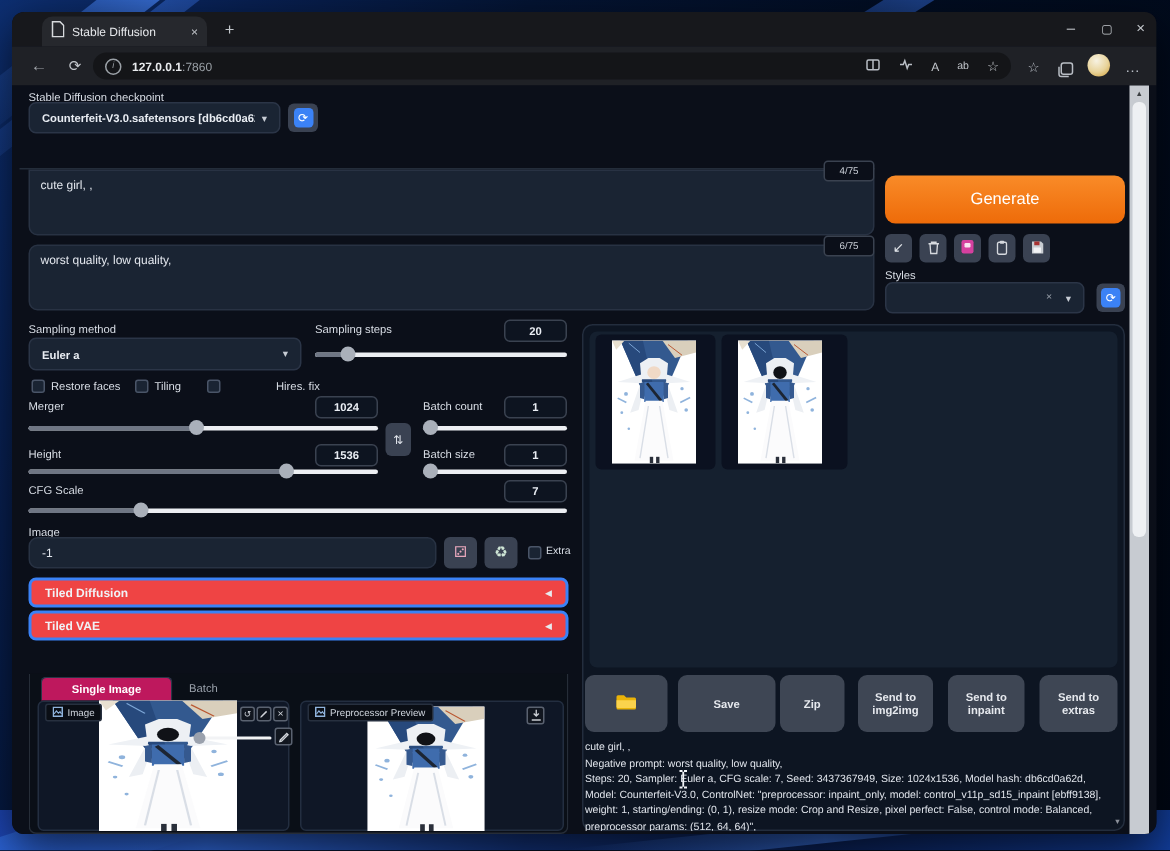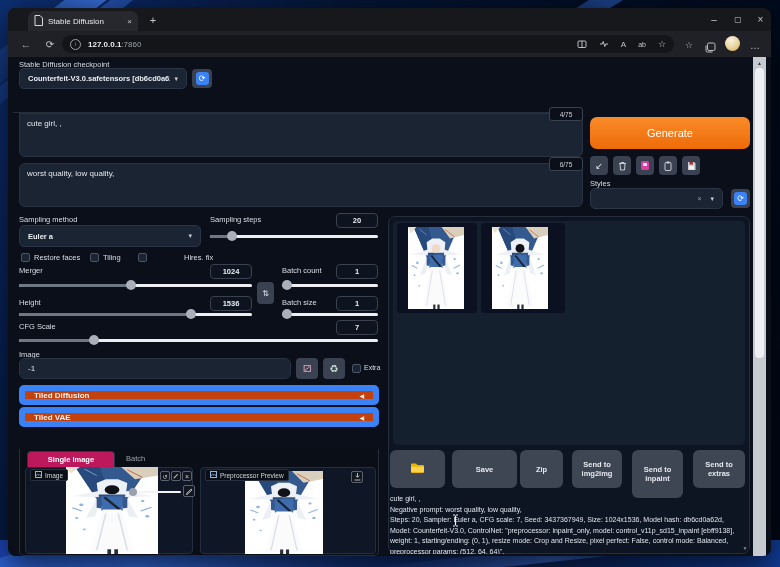--- a/index.html
+++ b/index.html
@@ -40,21 +40,21 @@
     font-size:8px;color:#e3e7ee;padding:5px 7px;}
   .badge{background:#0b0f19;border:1px solid #3a4250;border-radius:3px;font-size:6.5px;color:#ccd1d9;
     display:flex;align-items:center;justify-content:center;}
   .numbox{background:#0d1420;border:1px solid #3a4250;border-radius:4px;font-size:7.5px;font-weight:700;
     color:#e9edf3;display:flex;align-items:center;justify-content:center;box-sizing:border-box;}
   .slider{position:absolute;height:9px;}
   .slider .tr{position:absolute;left:0;right:0;top:3px;height:3px;background:#eceef2;border-radius:2px;}
   .slider .fl{position:absolute;left:0;top:3px;height:3px;background:#6f7684;border-radius:2px;}
   .slider .kn{position:absolute;top:-1px;width:10px;height:10px;border-radius:50%;background:#aab0ba;}
   .cb{width:9px;height:9px;background:#1a2433;border:1px solid #4a5568;border-radius:2px;box-sizing:border-box;}
-  .accord{background:#c2410c;border:6px solid #3b82f6;border-radius:5px;display:flex;align-items:center;
+  .accord{background:#ef4444;border:2px solid #3b82f6;border-radius:5px;display:flex;align-items:center;
     box-sizing:border-box;padding:0 9px;}
   .accord .t{font-size:8px;font-weight:700;color:#f0f2f6;flex:1;}
   .accord .ar{font-size:6px;color:#e8eaee;}
   .chip{background:#0a0e15;border:1px solid #27303f;border-radius:2px;display:flex;gap:3px;
     align-items:center;padding:0 4px;font-size:6.5px;color:#cfd5dd;box-sizing:border-box;}
   .microbtn{width:10px;height:10px;border:1px solid #5a6270;border-radius:2px;background:rgba(18,22,30,.85);
     display:flex;align-items:center;justify-content:center;color:#d0d4da;font-size:6px;box-sizing:border-box;}
   .genbtn{background:linear-gradient(180deg,#f98b28,#ee6b09);border-radius:7px;display:flex;
     align-items:center;justify-content:center;font-size:11px;font-weight:400;color:#fff;}
   .gbtn{background:#3e4654;border-radius:6px;display:flex;align-items:center;justify-content:center;
@@ -454,21 +454,21 @@
 
     <div class="gbtn abs" style="left:382px;top:442px;width:55px;height:38px;">
       <span><svg width="15" height="12" viewBox="0 0 15 12">
             <path d="M1 2.5a1 1 0 0 1 1-1h4l1.5 1.5H13a1 1 0 0 1 1 1v6a1 1 0 0 1-1 1H2a1 1 0 0 1-1-1z" fill="#eab308"></path>
             <path d="M1 4.8h13v4.2a1 1 0 0 1-1 1H2a1 1 0 0 1-1-1z" fill="#fbd34d"></path>
           </svg></span>
     </div>
     <div class="gbtn abs" style="left:444px;top:442px;width:65px;height:38px;">Save</div>
     <div class="gbtn abs" style="left:512px;top:442px;width:43px;height:38px;">Zip</div>
     <div class="gbtn abs" style="left:564px;top:442px;width:50px;height:38px;padding:4px;">Send to img2img</div>
-    <div class="gbtn abs" style="left:624px;top:442px;width:51px;height:48px;padding:4px;">Send to inpaint</div>
+    <div class="gbtn abs" style="left:624px;top:442px;width:51px;height:38px;padding:4px;">Send to inpaint</div>
     <div class="gbtn abs" style="left:685px;top:442px;width:52px;height:38px;padding:4px;">Send to extras</div>
 
     <div class="abs" style="left:382px;top:486px;width:356px;height:60px;overflow:hidden;">
       <div class="infoline">cute girl, ,</div>
       <div class="infoline">Negative prompt: worst quality, low quality,</div>
       <div class="infoline">Steps: 20, Sampler: Euler a, CFG scale: 7, Seed: 3437367949, Size: 1024x1536, Model hash: db6cd0a62d, Model: Counterfeit-V3.0, ControlNet: "preprocessor: inpaint_only, model: control_v11p_sd15_inpaint [ebff9138], weight: 1, starting/ending: (0, 1), resize mode: Crop and Resize, pixel perfect: False, control mode: Balanced, preprocessor params: (512, 64, 64)",</div>
 
     </div>
     <div class="gl abs" style="left:733px;top:536px;width:8px;height:8px;font-size:5px;color:#8b909a;">▼</div>
 

